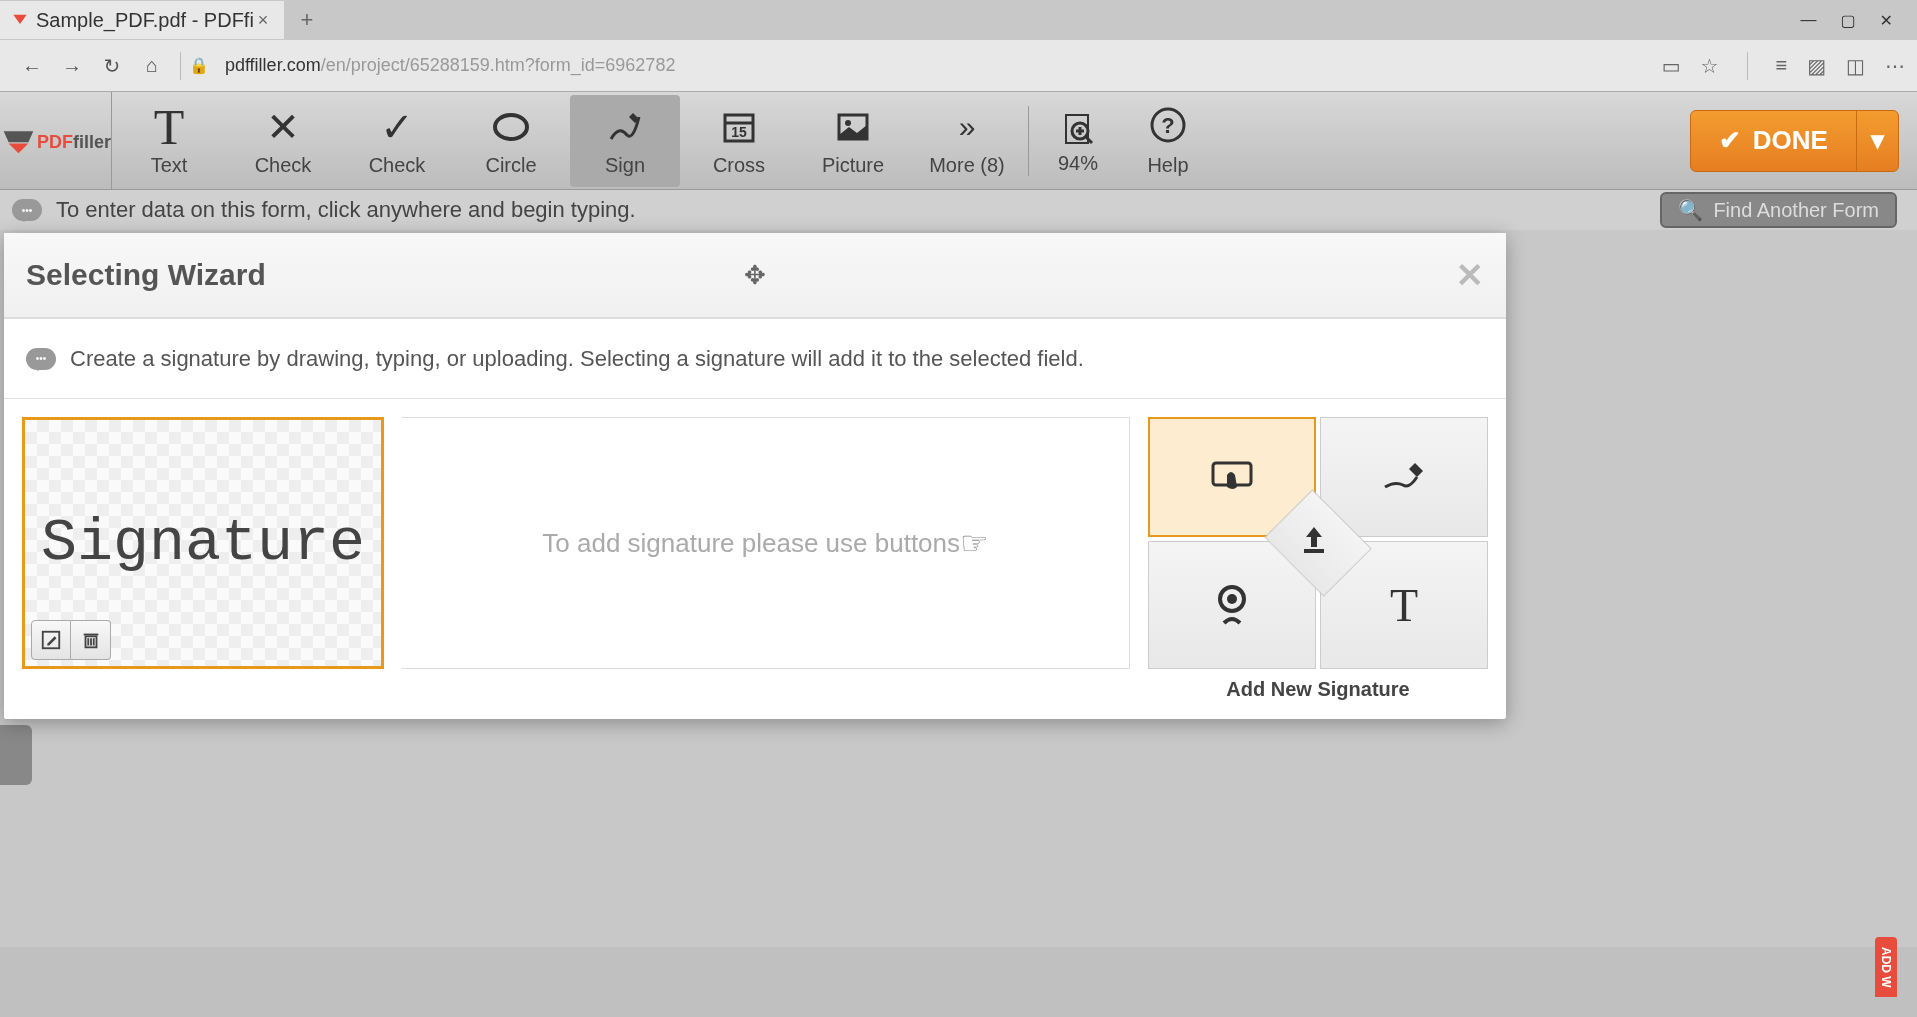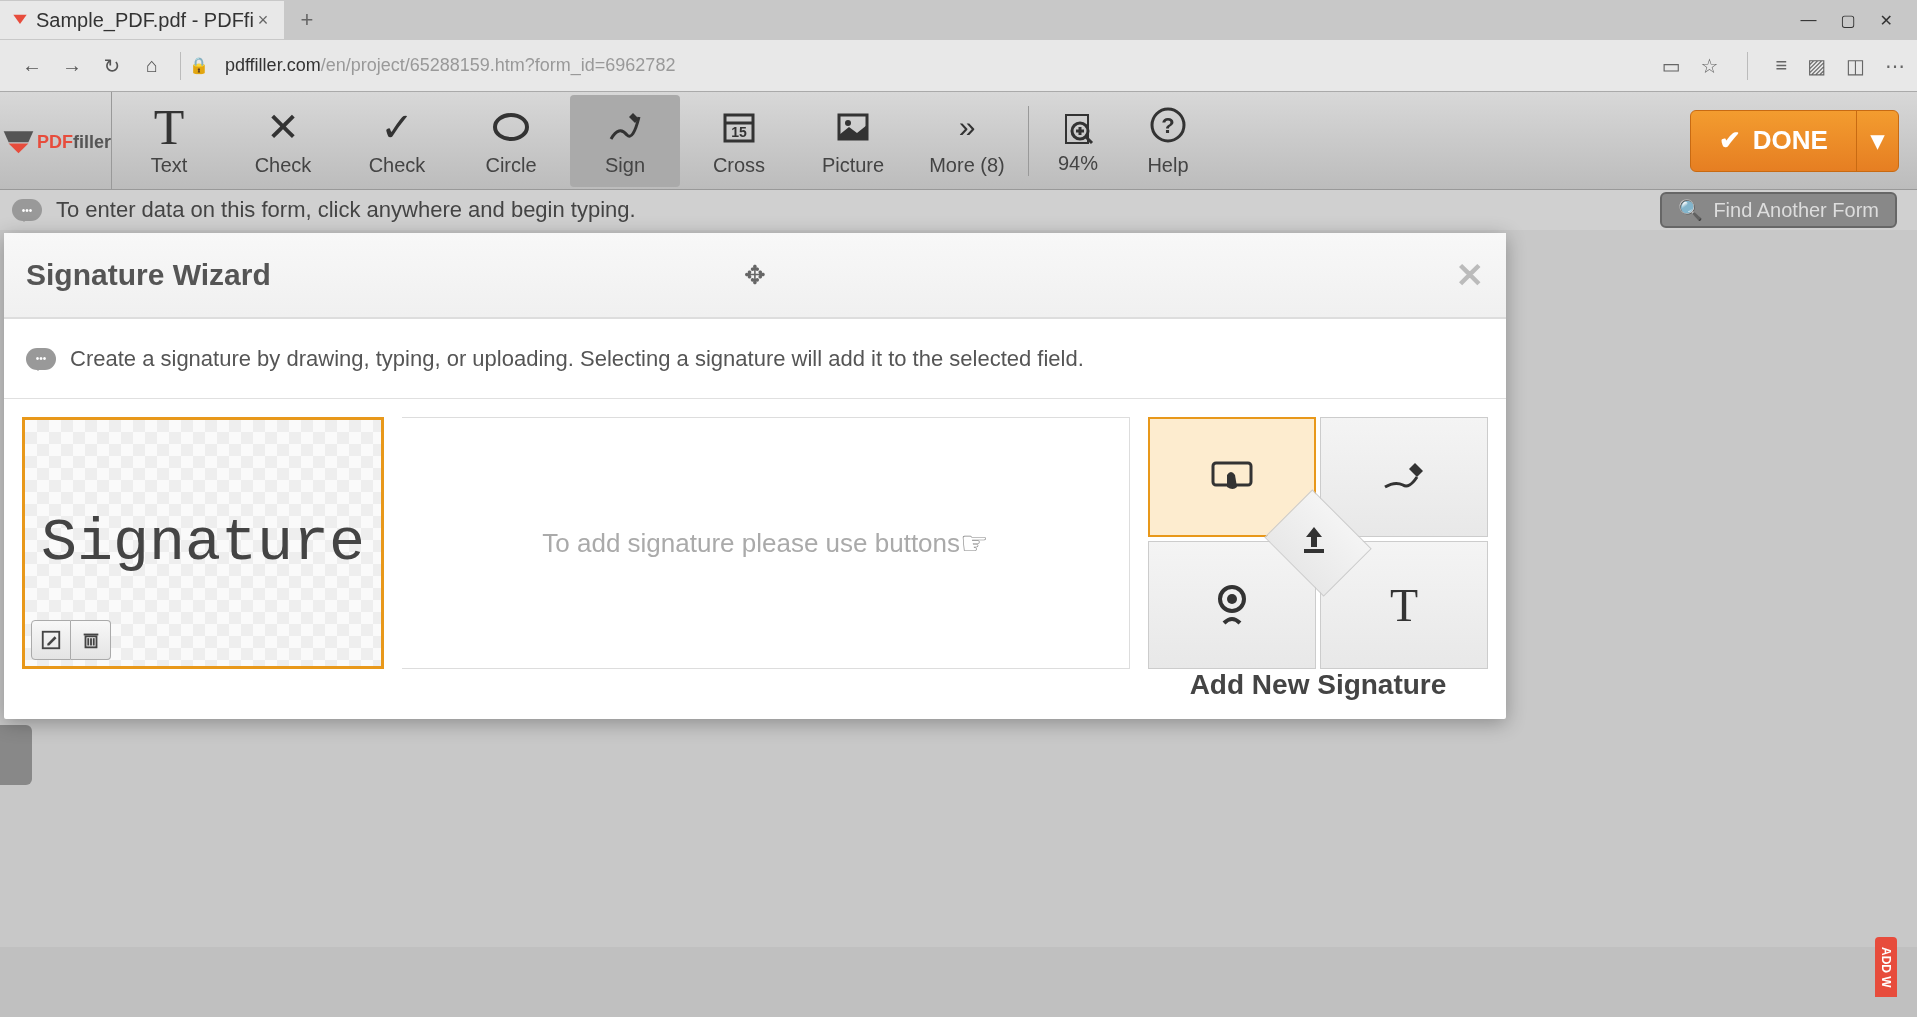--- a/index.html
+++ b/index.html
@@ -99,21 +99,21 @@
 .sig-methods { width: 340px; display: flex; flex-direction: column; align-items: center; }
 .method-grid { width: 340px; height: 252px; position: relative; }
 .method-cell { position: absolute; background: linear-gradient(#f4f4f4,#e8e8e8); border: 1px solid #ccc; display: flex; align-items: center; justify-content: center; font-size: 38px; color: #333; cursor: pointer; }
 .method-cell.sel { background: #fdeccf; border: 2px solid #e8981a; }
 .m-tl { left:0; top:0; width:168px; height:120px; clip-path: polygon(0 0, 100% 0, 100% 85%, 85% 100%, 0 100%); }
 .m-tr { left:172px; top:0; width:168px; height:120px; clip-path: polygon(0 0, 100% 0, 100% 100%, 15% 100%, 0 85%); }
 .m-bl { left:0; top:124px; width:168px; height:128px; clip-path: polygon(0 0, 85% 0, 100% 15%, 100% 100%, 0 100%); }
 .m-br { left:172px; top:124px; width:168px; height:128px; clip-path: polygon(15% 0, 100% 0, 100% 100%, 0 100%, 0 15%); }
 .m-c { left:128px; top:92px; width:84px; height:68px; background: linear-gradient(#f4f4f4,#e8e8e8); border: 1px solid #ccc; transform: rotate(45deg); }
 .m-c-icon { position:absolute; left:146px; top:102px; font-size: 36px; color:#333; z-index:2; pointer-events:none; }
-.method-label { font-size: 28px; font-weight: bold; color: #444; margin-top: 26px; }
+.method-label { font-size: 20px; font-weight: bold; color: #444; margin-top: 26px; }
 
 
 .i-svg { width: 40px; height: 40px; }
 </style>
 </head>
 <body>
 
 <div class="browser-chrome">
   <div class="tab-bar">
     <div class="tab">
@@ -257,21 +257,21 @@
     <span>Find Another Form</span>
   </div>
 </div>
 
 <div class="bottom-stub"></div>
 <div class="left-stub"></div>
 <div class="add-w">ADD W</div>
 
 <div class="modal">
   <div class="modal-header">
-    <div class="modal-title">Signature Wizard</div>
+    <div class="modal-title">Selecting Wizard</div>
     <div class="move-icon">✥</div>
     <div class="modal-close">✕</div>
   </div>
   <div class="modal-info">
     <div class="bubble">•••</div>
     <div class="modal-info-text">Create a signature by drawing, typing, or uploading. Selecting a signature will add it to the selected field.</div>
   </div>
   <div class="modal-body">
 
     <div class="sig-card">

